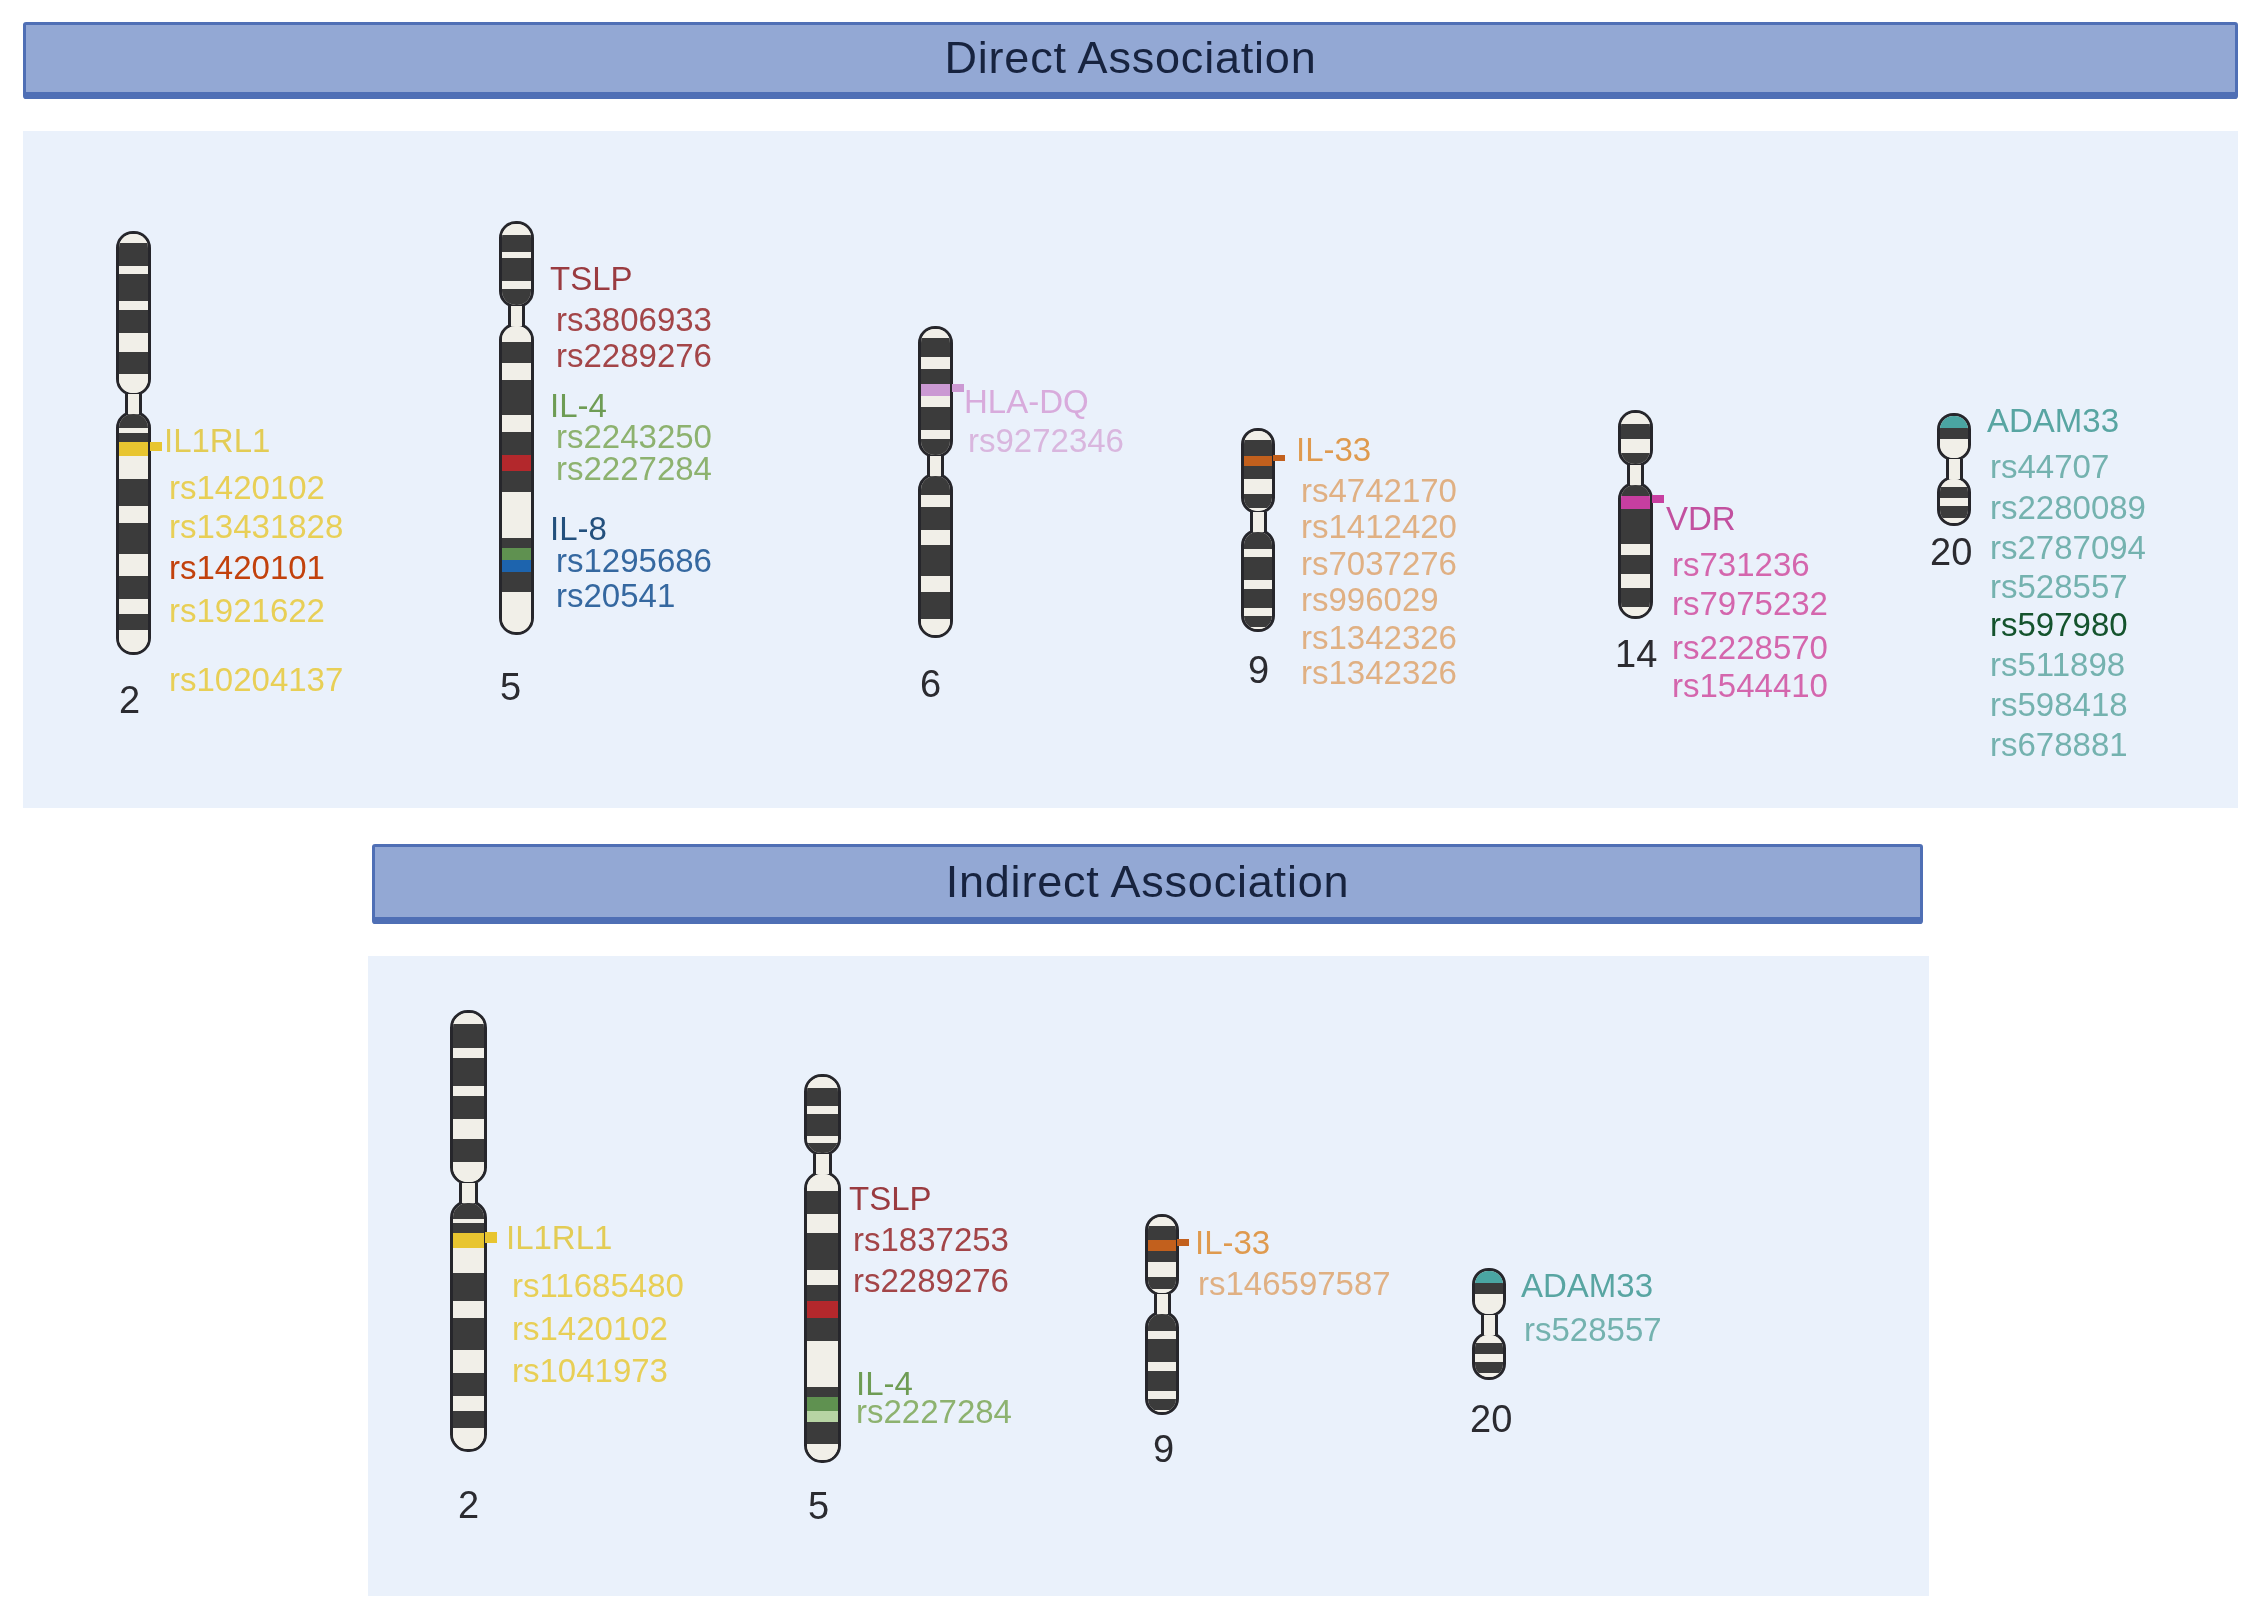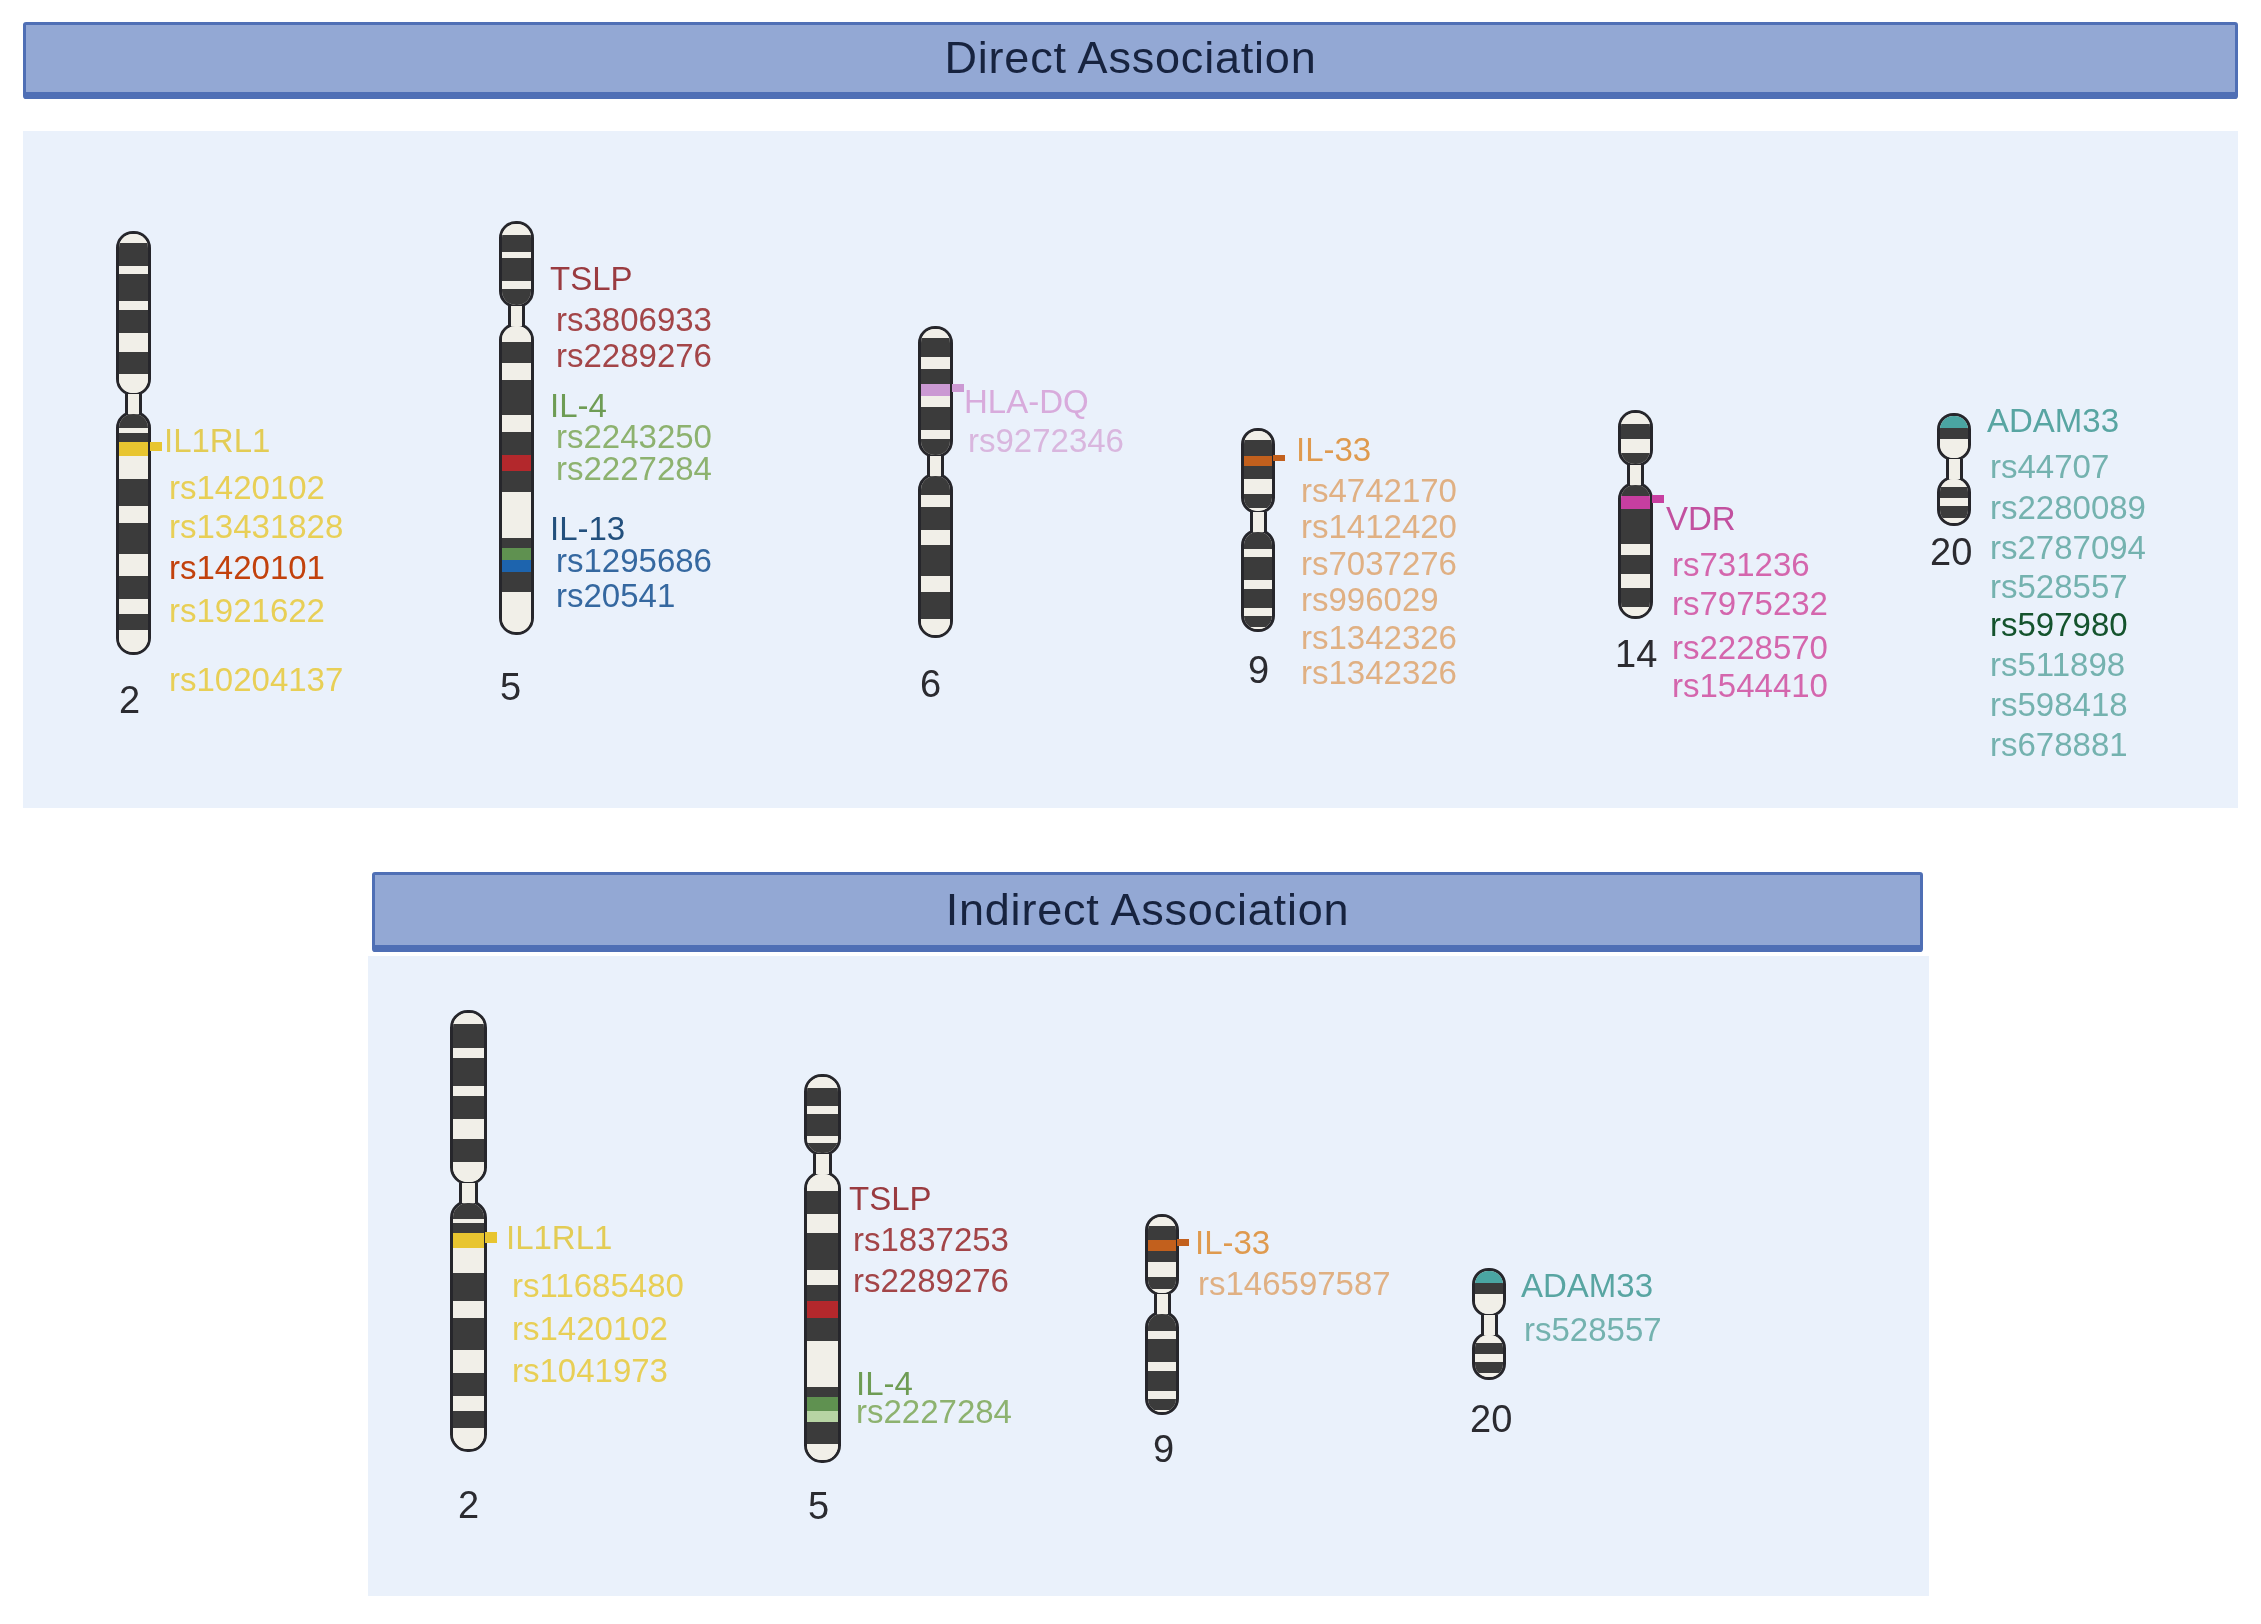--- a/index.html
+++ b/index.html
@@ -103,21 +103,21 @@
         <div class="band" style="height: 46px; background: rgb(241, 239, 232);"></div>
       </div>
     </div>
     <div class="chrom-num" style="left: 500px; top: 666px;">5</div>
     <div class="ann gene" style="left: 550px; top: 261px; color: rgb(154, 59, 64);">TSLP</div>
     <div class="ann snp" style="left: 556px; top: 302px; color: rgb(163, 69, 72);">rs3806933</div>
     <div class="ann snp" style="left: 556px; top: 338px; color: rgb(163, 69, 72);">rs2289276</div>
     <div class="ann gene" style="left: 550px; top: 388px; color: rgb(110, 156, 84);">IL-4</div>
     <div class="ann snp" style="left: 556px; top: 419px; color: rgb(141, 178, 111);">rs2243250</div>
     <div class="ann snp" style="left: 556px; top: 451px; color: rgb(141, 178, 111);">rs2227284</div>
-    <div class="ann gene" style="left: 550px; top: 511px; color: rgb(35, 80, 125);">IL-13</div>
+    <div class="ann gene" style="left: 550px; top: 511px; color: rgb(35, 80, 125);">IL-8</div>
     <div class="ann snp" style="left: 556px; top: 543px; color: rgb(53, 104, 160);">rs1295686</div>
     <div class="ann snp" style="left: 556px; top: 578px; color: rgb(53, 104, 160);">rs20541</div>
     <div class="chrom" style="left: 918px; top: 326px; width: 35px;">
       <div class="arm" style="width: 35px; height: 132px; border-radius: 17px; border-color: rgb(38, 38, 43);">
         <div class="band" style="height: 9.2px; background: rgb(241, 239, 232);"></div>
         <div class="band" style="height: 19px; background: rgb(59, 59, 59);"></div>
         <div class="band" style="height: 11.5px; background: rgb(241, 239, 232);"></div>
         <div class="band" style="height: 15.4px; background: rgb(59, 59, 59);"></div>
         <div class="band" style="height: 12.3px; background: rgb(203, 153, 211);"></div>
         <div class="band" style="height: 10.8px; background: rgb(241, 239, 232);"></div>
@@ -216,21 +216,21 @@
     <div class="chrom-num" style="left: 1930px; top: 531px;">20</div>
     <div class="ann gene" style="left: 1987px; top: 403px; color: rgb(88, 165, 162);">ADAM33</div>
     <div class="ann snp" style="left: 1990px; top: 449px; color: rgb(116, 178, 175);">rs44707</div>
     <div class="ann snp" style="left: 1990px; top: 490px; color: rgb(116, 178, 175);">rs2280089</div>
     <div class="ann snp" style="left: 1990px; top: 530px; color: rgb(116, 178, 175);">rs2787094</div>
     <div class="ann snp" style="left: 1990px; top: 569px; color: rgb(116, 178, 175);">rs528557</div>
     <div class="ann snp" style="left: 1990px; top: 607px; color: #14532d;">rs597980</div>
     <div class="ann snp" style="left: 1990px; top: 647px; color: rgb(116, 178, 175);">rs511898</div>
     <div class="ann snp" style="left: 1990px; top: 687px; color: rgb(116, 178, 175);">rs598418</div>
     <div class="ann snp" style="left: 1990px; top: 727px; color: rgb(116, 178, 175);">rs678881</div>
-    <div class="title-bar" style="left: 372px; top: 844px; width: 1551px; height: 80px; background: rgb(147, 168, 212); border-color: rgb(79, 111, 181); margin-top: 28px;">
+    <div class="title-bar" style="left: 372px; top: 844px; width: 1551px; height: 80px; background: rgb(147, 168, 212); border-color: rgb(79, 111, 181);">
       <span class="title-text" style="color: rgb(23, 35, 63);">Indirect Association</span>
     </div>
     <div class="panel" style="left: 368px; top: 956px; width: 1561px; height: 640px; background: rgb(234, 241, 251);"></div>
     <div class="chrom" style="left: 450px; top: 1010px; width: 37px;">
       <div class="arm" style="width: 37px; height: 175px; border-radius: 17.7px; border-color: rgb(38, 38, 43);">
         <div class="band" style="height: 10.8px; background: rgb(241, 239, 232);"></div>
         <div class="band" style="height: 24.6px; background: rgb(59, 59, 59);"></div>
         <div class="band" style="height: 9.2px; background: rgb(241, 239, 232);"></div>
         <div class="band" style="height: 28px; background: rgb(59, 59, 59);"></div>
         <div class="band" style="height: 10.8px; background: rgb(241, 239, 232);"></div>

